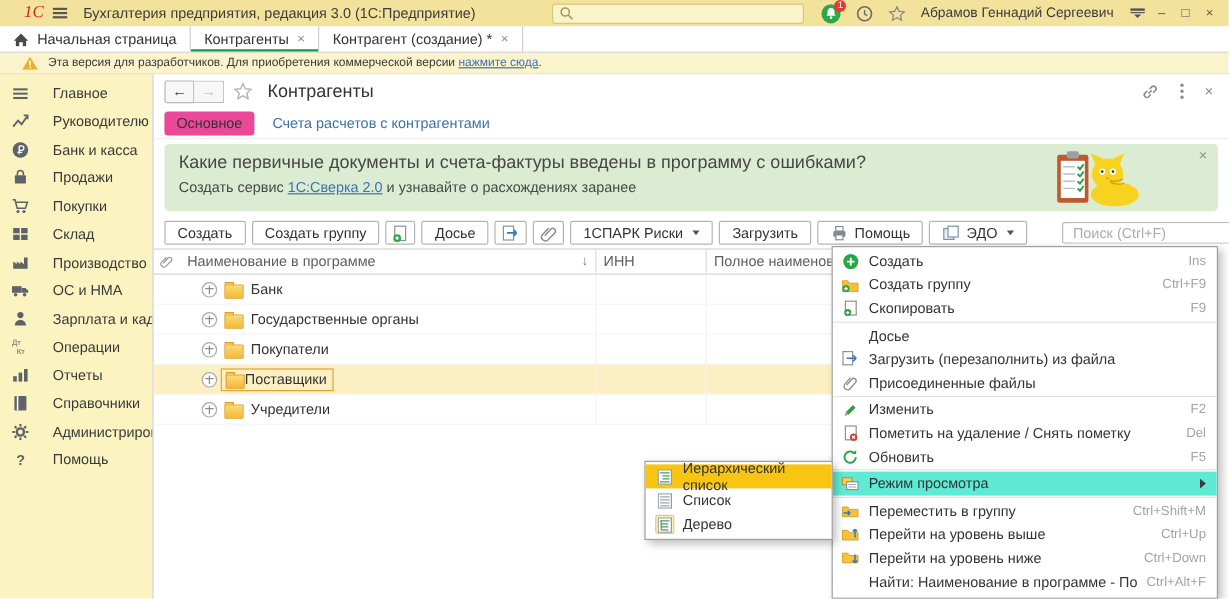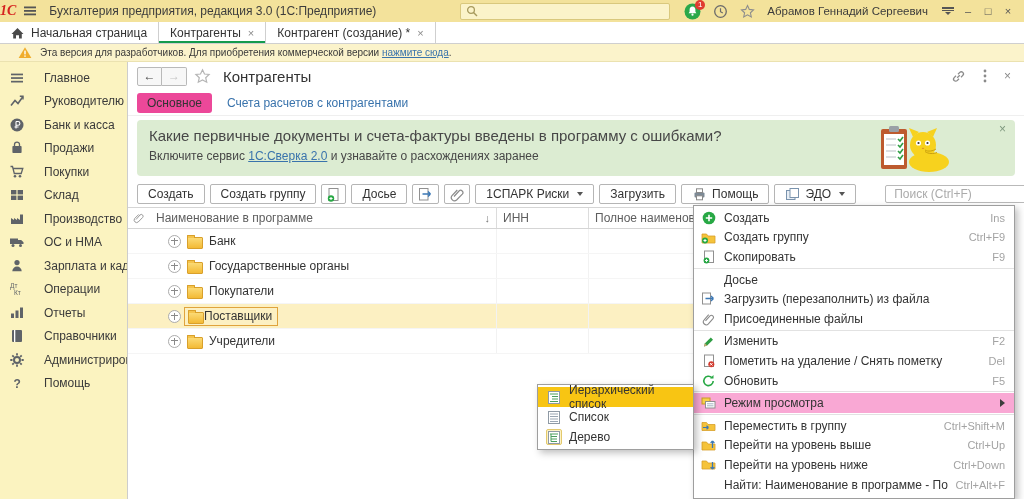--- a/index.html
+++ b/index.html
@@ -3,22 +3,22 @@
 <meta charset="utf-8">
 <style>
   html,body{margin:0;padding:0;width:1024px;height:499px;overflow:hidden;
     font-family:"Liberation Sans",sans-serif;font-size:12px;color:#333;background:#fff;}
   #app{position:relative;width:1024px;height:499px;}
   .flex{display:flex;align-items:center;}
 
   
   .titlebar{position:absolute;top:0;left:0;right:0;height:22px;background:#f3e29b;
     display:flex;align-items:center;box-sizing:border-box;}
-  .logo{color:#d6231f;font-weight:bold;font-style:italic;font-size:14px;
-    font-family:"Liberation Serif",serif;margin:0 7px 0 0;line-height:20px;}
+  .logo{color:#d6231f;font-weight:normal;font-style:italic;font-size:14px;
+    font-family:"Liberation Serif",serif;margin:0 7px 0 20px;line-height:20px;}
   .burger{margin-right:4px;display:flex;}
   .tb-title{margin-left:8px;color:#3c3c3c;white-space:nowrap;}
   .tb-search{margin-left:auto;width:198px;height:15px;background:#fbf3c9;border:1px solid #d9c87d;
     border-radius:2px;display:flex;align-items:center;padding:0 5px;gap:4px;}
   .tb-search input{flex:1;border:none;background:transparent;outline:none;font-size:11px;
     color:#6b6b6b;font-family:"Liberation Sans",sans-serif;min-width:0;margin-top:36px;}
   .tb-search input::placeholder{color:#b9ab6e;}
   .bellwrap{position:relative;margin-left:14px;display:flex;}
   .badge{position:absolute;top:-3px;right:-4px;background:#e03c31;color:#fff;font-size:8px;
     width:10px;height:10px;border-radius:50%;display:flex;align-items:center;justify-content:center;}
@@ -113,21 +113,21 @@
     background:#f5c44c;border:1px solid #d9a02b;border-bottom:none;border-radius:1px 1px 0 0;}
 
   
   .cmenu{position:absolute;left:693px;top:205px;width:322px;bottom:0;background:#fff;
     border:1px solid #9e9e9e;box-shadow:3px 3px 7px rgba(0,0,0,.25);box-sizing:border-box;
     padding-top:2px;overflow:hidden;z-index:5;}
   .mi{height:19.6px;display:flex;align-items:center;padding:0 9px 0 6px;gap:7px;}
   .mi-ic{width:17px;display:flex;justify-content:center;flex:none;}
   .mi-label{flex:1;white-space:nowrap;overflow:hidden;}
   .mi-key{color:#a3a3a3;font-size:11px;white-space:nowrap;}
-  .mi.gold{background:#f9a8d4;}
+  .mi.gold{background:#5eead4;}
   .subarrow{width:0;height:0;border-top:4px solid transparent;border-bottom:4px solid transparent;
     border-left:5px solid #3c3c3c;}
   .msep{height:1px;background:#e2e2e2;margin:1px 0;}
 
   
   .smenu{position:absolute;left:537px;top:384px;width:157px;background:#fff;border:1px solid #9e9e9e;
     box-shadow:3px 3px 7px rgba(0,0,0,.25);box-sizing:border-box;z-index:6;padding:2px 0;}
   .smi{height:20px;display:flex;align-items:center;gap:7px;padding:0 8px;}
   .smi.gold{background:#f8c513;}
   .smi-ic{width:16px;height:16px;display:flex;align-items:center;justify-content:center;flex:none;box-sizing:border-box;}
@@ -355,21 +355,21 @@
       </span>
     </div>
 
     <div class="pnav">
       <span class="pnav-main">Основное</span>
       <span class="pnav-link">Счета расчетов с контрагентами</span>
     </div>
 
     <div class="promo">
       <div class="promo-title">Какие первичные документы и счета-фактуры введены в программу с ошибками?</div>
-      <div class="promo-sub"><span>Включите сервис </span><a href="#">1С:Сверка 2.0</a><span> и узнавайте о расхождениях заранее</span></div>
+      <div class="promo-sub"><span>Создать сервис </span><a href="#">1С:Сверка 2.0</a><span> и узнавайте о расхождениях заранее</span></div>
       <span class="promo-art">
         <svg width="78" height="48">
           <ellipse cx="50" cy="38" rx="20" ry="10" fill="#f7d21e"></ellipse>
           <path d="M34 13l-4-9 10 4z" fill="#f7d21e"></path>
             <path d="M54 13l4-9-10 4z" fill="#f7d21e"></path>
           <circle cx="44" cy="21" r="13" fill="#f7d21e"></circle>
           <circle cx="39.5" cy="19" r="2.6" fill="#fff"></circle>
             <circle cx="48.5" cy="19" r="2.6" fill="#fff"></circle>
           <circle cx="39.5" cy="19" r="1.1" fill="#333"></circle>
             <circle cx="48.5" cy="19" r="1.1" fill="#333"></circle>

